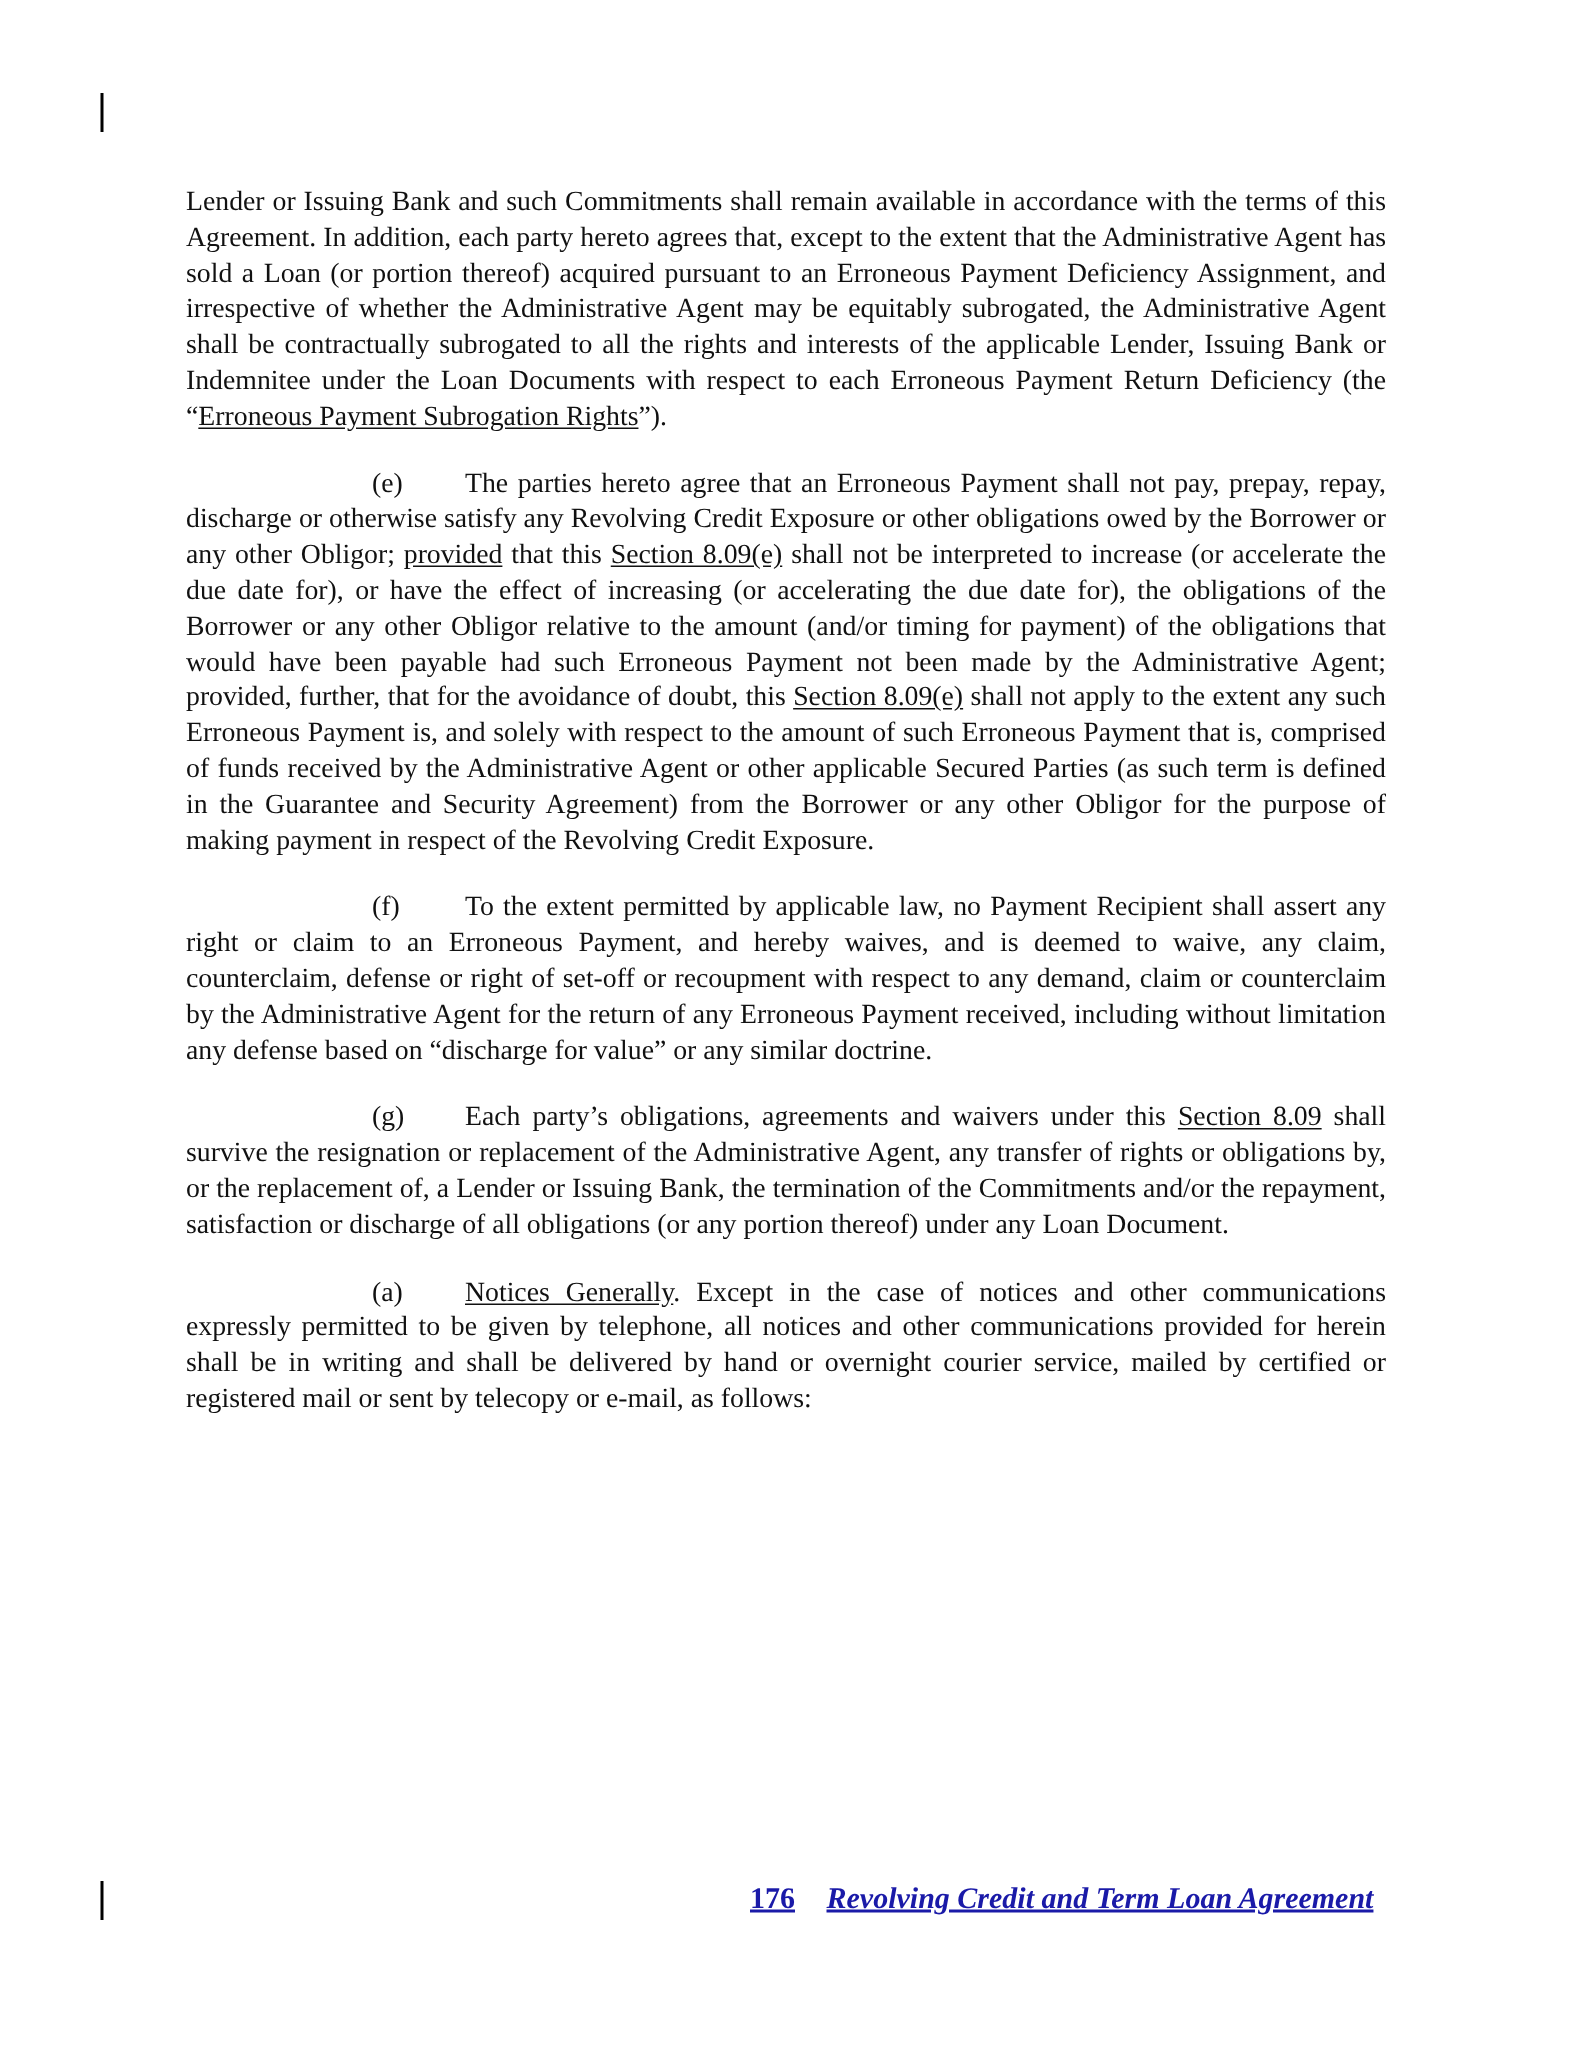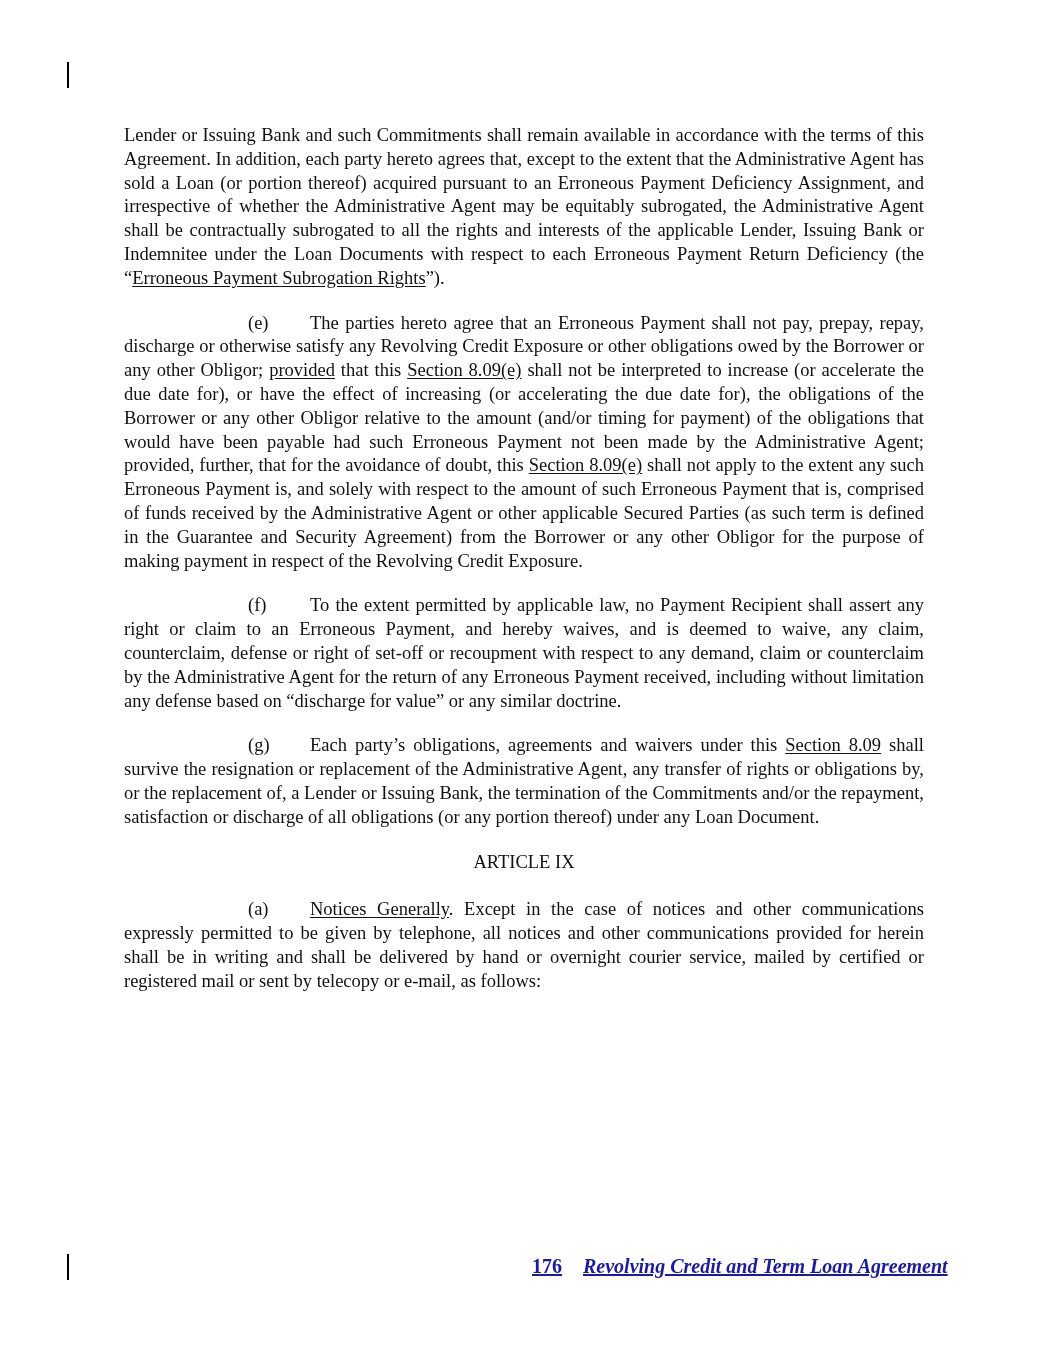--- a/index.html
+++ b/index.html
@@ -47,21 +47,21 @@
       text-align-last: center;
     }
     .article { margin-bottom: 24px; }
     .section-head {
       padding-left: 124px;
       margin-bottom: 21px;
       text-align: left;
     }
     .footer {
       position: absolute;
-      left: 532px;
+      left: 500px;
       top: 1255px;
       font-family: "Liberation Serif", "DejaVu Serif", serif;
       font-weight: bold;
       font-size: 20px;
       color: #1a1aa8;
       white-space: nowrap;
     }
     .footer .num {
       text-decoration: underline;
       margin-right: 16px;
@@ -80,21 +80,20 @@
 <div class="page">
 
   <p class="para"><span>Lender or Issuing Bank and such Commitments shall remain available in accordance with the terms of this Agreement.  In addition, each party hereto agrees that, except to the extent that the Administrative Agent has sold a Loan (or portion thereof) acquired pursuant to an Erroneous Payment Deficiency Assignment, and irrespective of whether the Administrative Agent may be equitably subrogated, the Administrative Agent shall be contractually subrogated to all the rights and interests of the applicable Lender, Issuing Bank or Indemnitee under the Loan Documents with respect to each Erroneous Payment Return Deficiency (the “</span><u>Erroneous Payment Subrogation Rights</u><span>”).</span></p>
 
   <p class="para"><span class="indent-label">(e)</span><span>The parties hereto agree that an Erroneous Payment shall not pay, prepay, repay, discharge or otherwise satisfy any Revolving Credit Exposure or other obligations owed by the Borrower or any other Obligor; </span><u>provided</u><span> that this </span><u>Section 8.09(e)</u><span> shall not be interpreted to increase (or accelerate the due date for), or have the effect of increasing (or accelerating the due date for), the obligations of the Borrower or any other Obligor relative to the amount (and/or timing for payment) of the obligations that would have been payable had such Erroneous Payment not been made by the Administrative Agent; provided, further, that for the avoidance of doubt, this </span><u>Section 8.09(e)</u><span> shall not apply to the extent any such Erroneous Payment is, and solely with respect to the amount of such Erroneous Payment that is, comprised of funds received by the Administrative Agent or other applicable Secured Parties (as such term is defined in the Guarantee and Security Agreement) from the Borrower or any other Obligor for the purpose of making payment in respect of the Revolving Credit Exposure.</span></p>
 
   <p class="para"><span class="indent-label">(f)</span><span>To the extent permitted by applicable law, no Payment Recipient shall assert any right or claim to an Erroneous Payment, and hereby waives, and is deemed to waive, any claim, counterclaim, defense or right of set-off or recoupment with respect to any demand, claim or counterclaim by the Administrative Agent for the return of any Erroneous Payment received, including without limitation any defense based on “discharge for value” or any similar doctrine.</span></p>
 
   <p class="para"><span class="indent-label">(g)</span><span>Each party’s obligations, agreements and waivers under this </span><u>Section 8.09</u><span> shall survive the resignation or replacement of the Administrative Agent, any transfer of rights or obligations by, or the replacement of, a Lender or Issuing Bank, the termination of the Commitments and/or the repayment, satisfaction or discharge of all obligations (or any portion thereof) under any Loan Document.</span></p>
 
-  <p class="center article">ARTICLE IX</p>
 
 
 
   <p class="para"><span class="indent-label">(a)</span><u>Notices Generally</u><span>.  </span><span>Except in the case of notices and other communications expressly permitted to be given by telephone, all notices and other communications provided for herein shall be in writing and shall be delivered by hand or overnight courier service, mailed by certified or registered mail or sent by telecopy or e-mail, as follows:</span></p>
 
 </div>
 
 <div class="footer">
   <span class="num">176</span>
   <span class="title">Revolving Credit and Term Loan Agreement</span>

